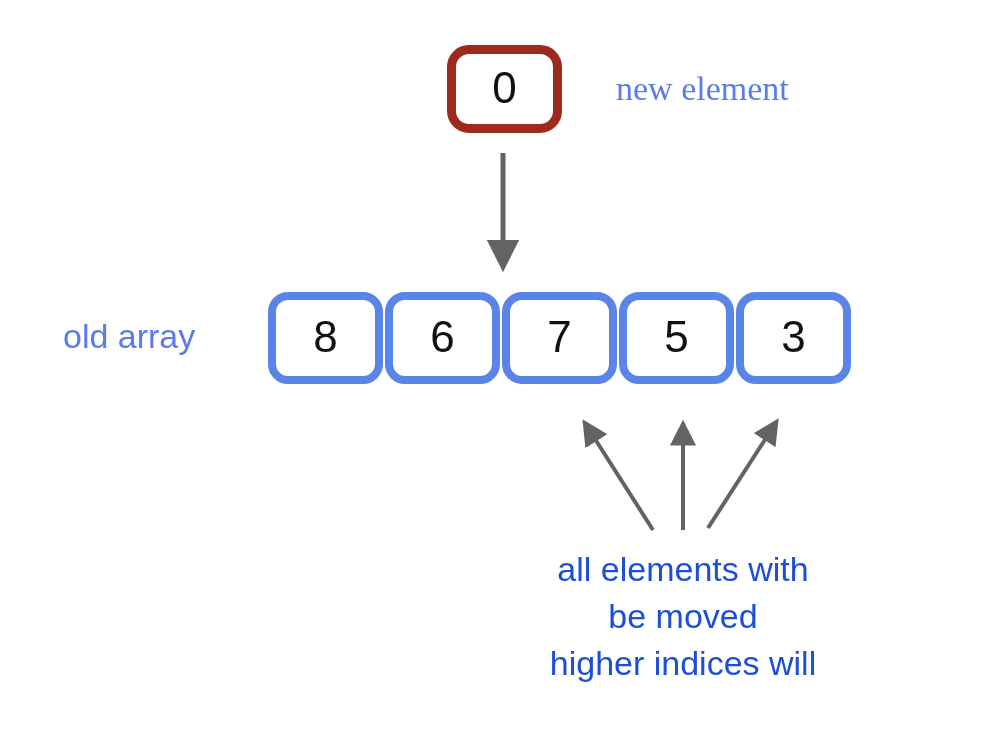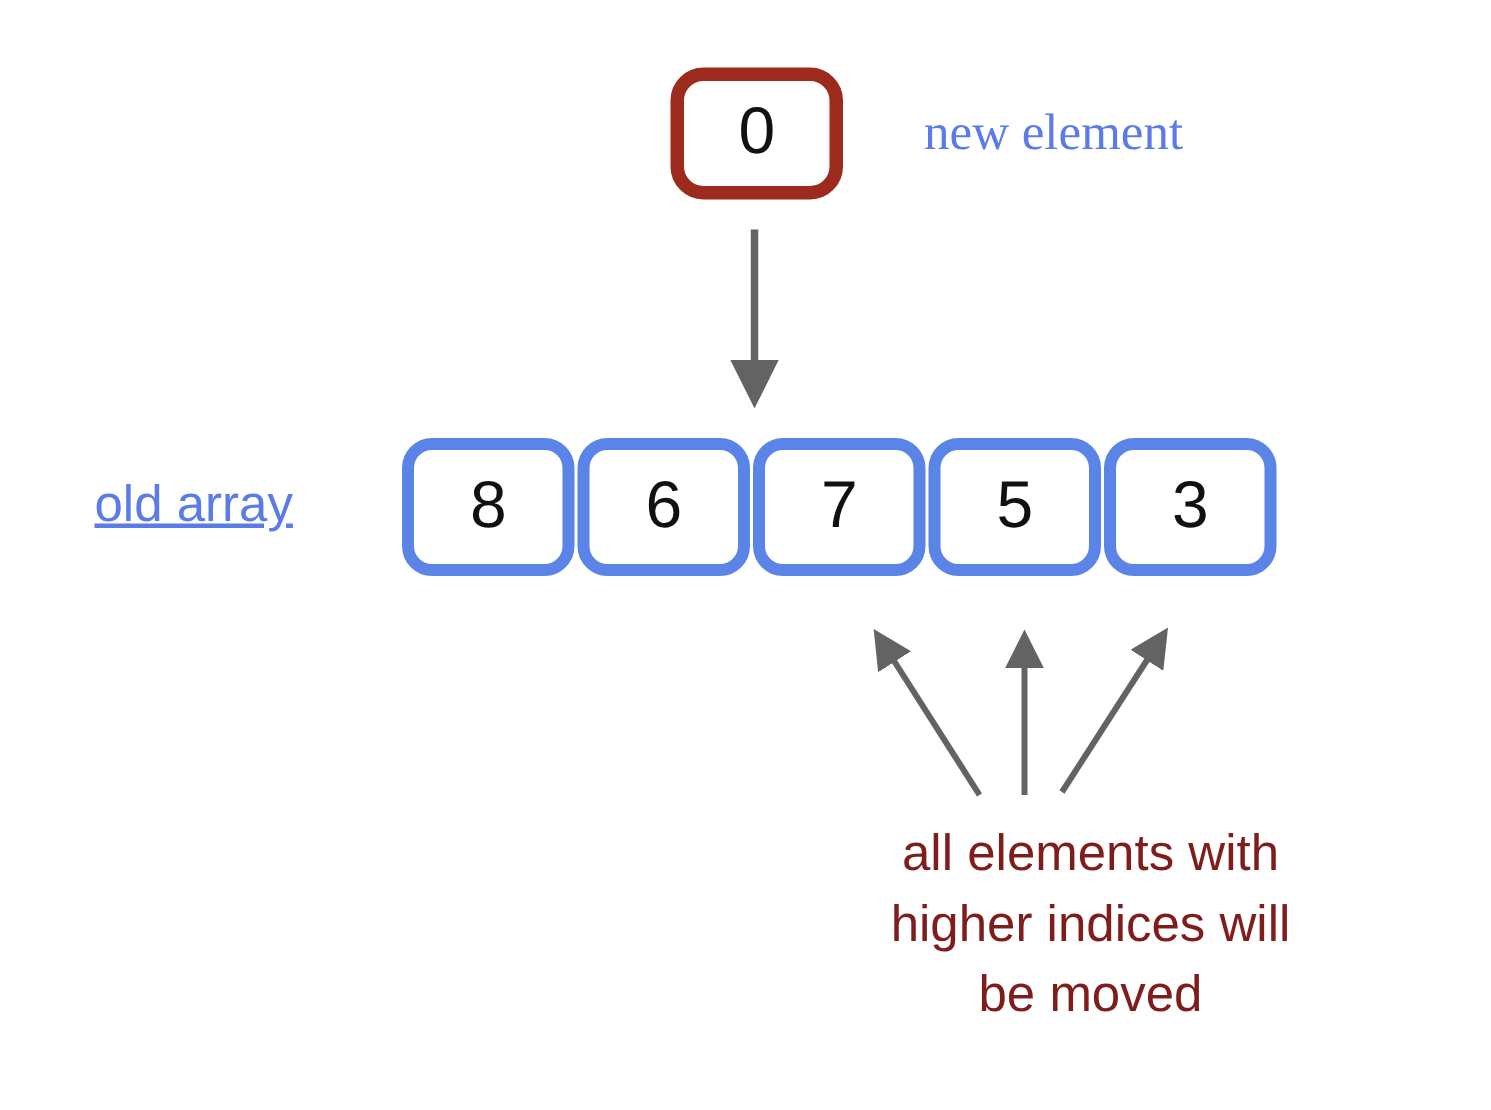--- a/index.html
+++ b/index.html
@@ -39,21 +39,21 @@
   }
 
   .side-label {
     position: absolute;
     font-size: 34px;
     color: #5b7ce8;
     white-space: nowrap;
     line-height: 1.1;
   }
   .new-element-label { left: 616px; top: 70px; font-family: Liberation Serif, serif; }
-  .old-array-label   { left: 63px;  top: 318px; text-decoration: underline; }
+  .old-array-label   { left: 63px;  top: 318px; }
 
   
   .array-row {
     position: absolute;
     left: 268px;
     top: 292px;
     display: flex;
     gap: 2px;
   }
   .array-cell {
@@ -70,23 +70,22 @@
 
   
   .caption {
     position: absolute;
     left: 683px;
     top: 546px;
     transform: translateX(-50%);
     text-align: center;
     font-size: 34px;
     line-height: 47px;
-    color: #7f1d1d;
+    color: #1d4ed8;
     white-space: nowrap;
-    margin-left: 44px;
   }
 
   
   .arrow-layer {
     position: absolute;
     left: 0;
     top: 0;
     pointer-events: none;
   }
 </style>
@@ -126,17 +125,17 @@
     <div class="array-cell">
       <span class="cell-value">5</span>
     </div>
     <div class="array-cell">
       <span class="cell-value">3</span>
     </div>
   </div>
 
   <div class="caption">
     <div>all elements with</div>
+    <div>be moved</div>
     <div>higher indices will</div>
-    <div>be moved</div>
   </div>
 
 </div>
 
 </body></html>

